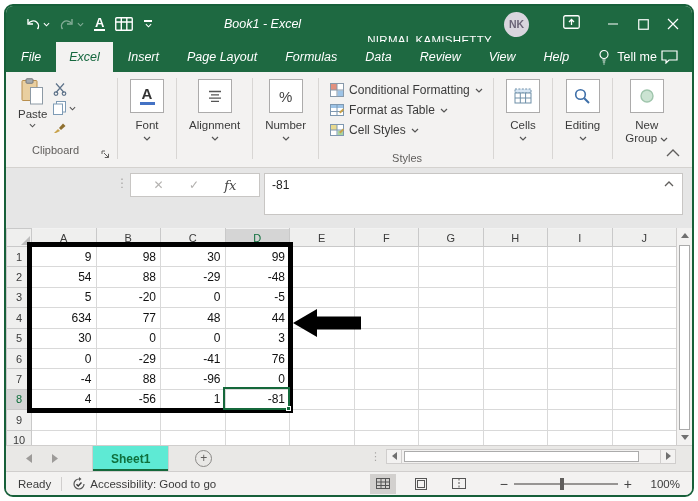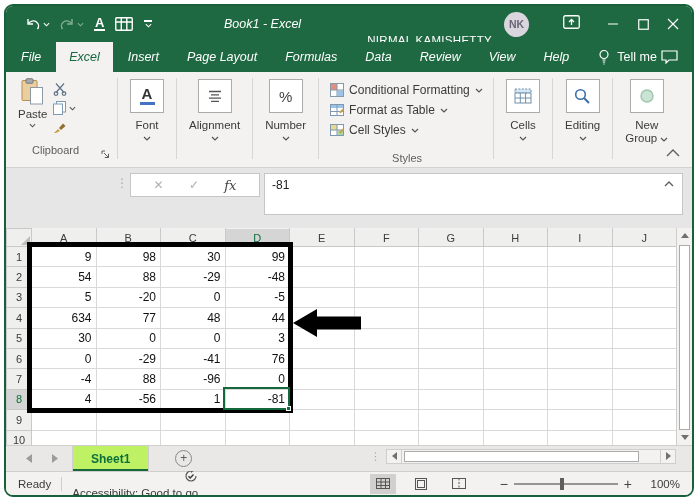--- a/index.html
+++ b/index.html
@@ -89,32 +89,32 @@
   .sel-cell .handle { position:absolute; right:-3px; bottom:-3px; width:5px; height:5px; background:#15683B; border:1px solid #fff; }
   .big-arrow { position:absolute; left:287px; top:81px; }
   .vscroll { position:absolute; right:0; top:0; bottom:0; width:16px; background:#F3F2F1; border-left:1px solid #D0CECD; }
   .vscroll .sbtn { height:15px; display:flex; align-items:center; justify-content:center; }
   .vscroll .thumb { position:absolute; left:2px; right:2px; top:17px; height:185px; background:#fff; border:1px solid #ABABAB; }
   .vscroll .sbtn.bottom { position:absolute; bottom:0; left:0; right:0; }
 
   
   .sheetbar { height:26px; background:#E9E8E6; border-top:1px solid #D0CECD; flex:none; display:flex; align-items:stretch; position:relative; }
   .nav { display:flex; align-items:center; gap:20px; padding:0 14px 0 20px; }
-  .sheettab { background:#bef264; display:flex; align-items:center; padding:0 18px; font-size:12px; font-weight:bold; color:#0E6F3C; border-left:1px solid #D0CECD; border-right:1px solid #D0CECD; box-shadow:inset 0 -2px 0 #15683B; }
+  .sheettab { background:#5eead4; display:flex; align-items:center; padding:0 18px; font-size:12px; font-weight:bold; color:#0E6F3C; border-left:1px solid #D0CECD; border-right:1px solid #D0CECD; box-shadow:inset 0 -2px 0 #15683B; margin-left:20px; }
   .addsheet { width:17px; height:17px; border-radius:50%; border:1px solid #8A8886; color:#605E5C; font-size:12px; line-height:14px; text-align:center; align-self:center; margin-left:26px; }
   .hscroll { position:absolute; right:16px; top:2px; height:16px; display:flex; align-items:center; }
   .hdots { color:#A8A6A4; font-size:11px; margin-right:6px; letter-spacing:-1px; }
   .hbtn { width:16px; height:15px; background:#F3F2F1; border:1px solid #D0CECD; display:flex; align-items:center; justify-content:center; }
   .htrack { width:258px; height:15px; background:#F3F2F1; border-top:1px solid #D0CECD; border-bottom:1px solid #D0CECD; position:relative; }
   .hthumb { position:absolute; left:2px; top:1px; bottom:1px; width:235px; background:#fff; border:1px solid #ABABAB; }
 
   
   .statusbar { height:24px; background:#F3F2F1; border-top:1px solid #D0CECD; flex:none; display:flex; align-items:center; font-size:11.5px; color:#3b3b3b; padding:0 12px; }
   .st-sep { width:1px; height:14px; background:#D0CECD; margin:0 10px; }
-  .acc { display:flex; align-items:flex-end; gap:4px;flex-direction:column; }
+  .acc { display:flex; align-items:center; gap:4px; }
   .st-right { margin-left:auto; display:flex; align-items:center; }
   .viewbtn { width:26px; height:20px; display:flex; align-items:center; justify-content:center; margin-left:12px; }
   .viewbtn.active { background:#D2D0CE; }
   .zoomctl { display:flex; align-items:center; margin-left:22px; }
   .zminus,.zplus { font-size:14px; color:#444; padding:0 6px; }
   .ztrack { width:104px; height:2px; background:#979593; position:relative; }
   .zhandle { position:absolute; left:46px; top:-5px; width:4px; height:12px; background:#605E5C; }
   .zlevel { width:42px; text-align:right; font-size:11.5px; }
 </style>
 </head>

